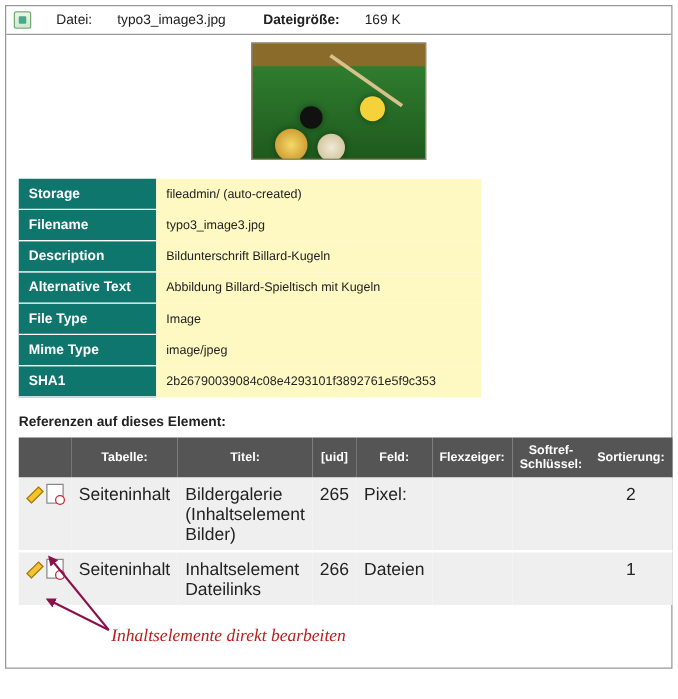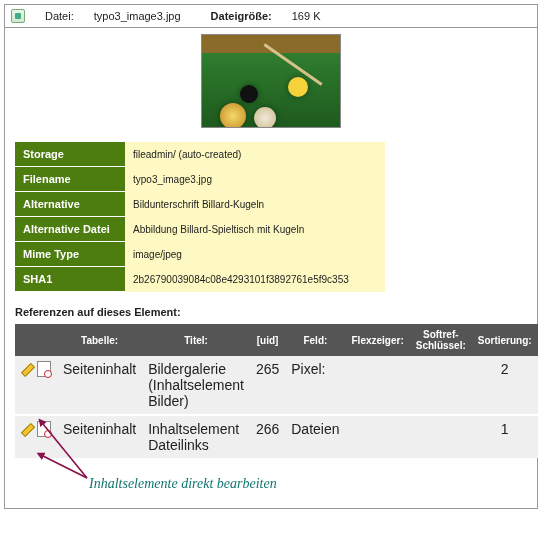--- a/index.html
+++ b/index.html
@@ -14,35 +14,35 @@
 .imgwrap{text-align:center;margin-bottom:12px}
 .thumb{display:inline-block;width:140px;height:94px;border:1px solid #888;background:#8a6b2a;position:relative;overflow:hidden}
 .thumb .table{position:absolute;inset:18px 0 0 0;background:linear-gradient(#2f7d2f,#1e5a1e)}
 .thumb .ball{position:absolute;border-radius:50%;box-shadow:0 0 6px rgba(0,0,0,.4)}
 .b1{width:18px;height:18px;background:#111;left:38px;top:50px}
 .b2{width:20px;height:20px;background:#f5d23a;left:86px;top:42px}
 .b3{width:26px;height:26px;background:radial-gradient(#f5d96a,#c0871f);left:18px;top:68px}
 .b4{width:22px;height:22px;background:radial-gradient(#f0e9d8,#c9ba8a);left:52px;top:72px}
 .cue{position:absolute;width:70px;height:3px;background:#d8c18a;left:56px;top:28px;transform:rotate(35deg)}
 table.meta{border-collapse:collapse;width:370px;margin-bottom:14px}
-table.meta th{background:#4d7c0f;color:#fff;text-align:left;font-weight:bold;padding:6px 8px;font-size:11px;border-bottom:1px solid #fff;width:110px}
+table.meta th{background:#0f766e;color:#fff;text-align:left;font-weight:bold;padding:6px 8px;font-size:11px;border-bottom:1px solid #fff;width:110px}
 table.meta td{background:#fef9c3;padding:6px 8px;font-size:10px}
 table.meta tr+tr th{border-top:0}
 h4.refh{font-size:11px;font-weight:bold;margin:6px 0}
 table.refs{border-collapse:collapse;width:100%}
 table.refs thead th{background:#555;color:#fff;font-size:10px;font-weight:bold;padding:5px 6px;text-align:center}
 table.refs td{background:#efefef;padding:5px 6px;font-size:14px;vertical-align:top}
 table.refs tr+tr td{border-top:2px solid #fff}
 .rowicons{display:flex;gap:2px;align-items:center}
 .pencil{width:14px;height:14px;display:inline-block;position:relative}
 .pencil::before{content:"";position:absolute;width:12px;height:4px;background:#f4c430;border:1px solid #a07a10;transform:rotate(-45deg);left:0;top:5px}
 .doc{width:14px;height:16px;display:inline-block;background:#fff;border:1px solid #888;position:relative}
 .doc::after{content:"";position:absolute;width:6px;height:6px;border:1px solid #c23;border-radius:50%;right:-2px;bottom:-2px;background:#fff}
 .annot{position:relative;height:44px}
-.annot .txt{position:absolute;left:74px;top:18px;color:#0f766e;font-size:14px;font-family:Georgia,serif;font-style:italic}
+.annot .txt{position:absolute;left:74px;top:18px;color:#b91c1c;font-size:14px;font-family:Georgia,serif;font-style:italic}
 .annot svg{position:absolute;left:10px;top:-40px}
 </style>
 </head>
 <body>
 
 <div class="panel">
   <div class="hdr">
     <span class="ic"></span>
     <span>Datei:</span>
     <span style="margin-right:10px">typo3_image3.jpg</span>
@@ -65,26 +65,30 @@
       <tbody id="meta-body">
           <tr>
             <th>Storage</th>
             <td>fileadmin/ (auto-created)</td>
           </tr>
           <tr>
             <th>Filename</th>
             <td>typo3_image3.jpg</td>
           </tr>
           <tr>
-            <th>Alternative</th>
+            <th>Description</th>
             <td>Bildunterschrift Billard-Kugeln</td>
           </tr>
           <tr>
-            <th>Alternative Datei</th>
+            <th>Alternative Text</th>
             <td>Abbildung Billard-Spieltisch mit Kugeln</td>
+          </tr>
+          <tr>
+            <th>File Type</th>
+            <td>Image</td>
           </tr>
           <tr>
             <th>Mime Type</th>
             <td>image/jpeg</td>
           </tr>
           <tr>
             <th>SHA1</th>
             <td>2b26790039084c08e4293101f3892761e5f9c353</td>
           </tr>
         </tbody>

